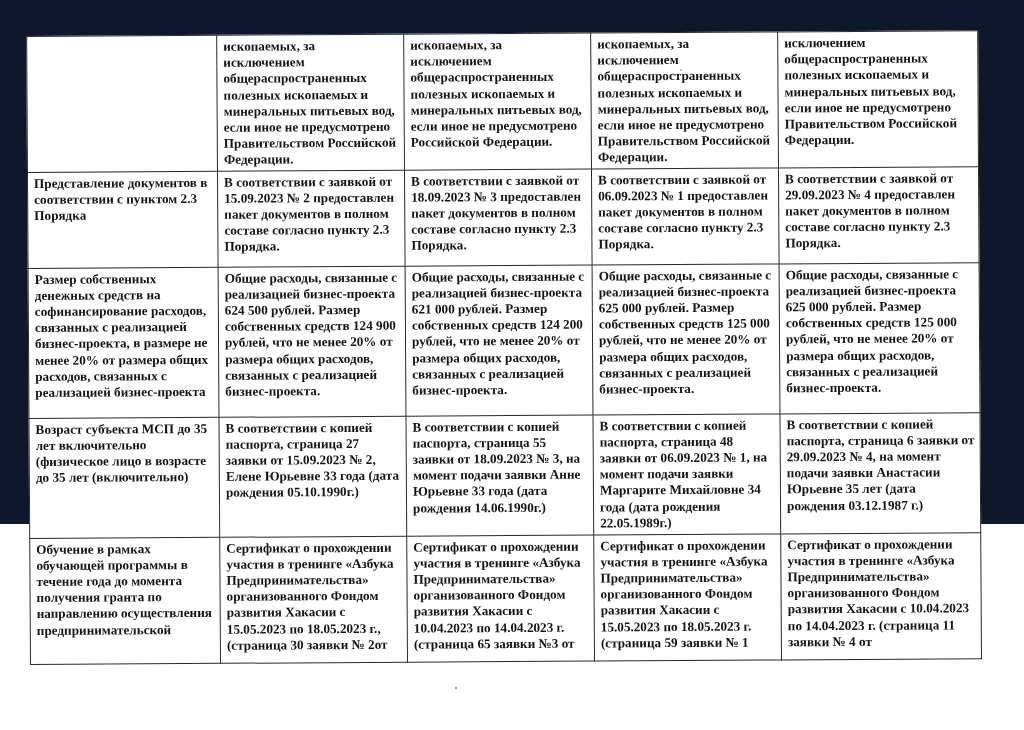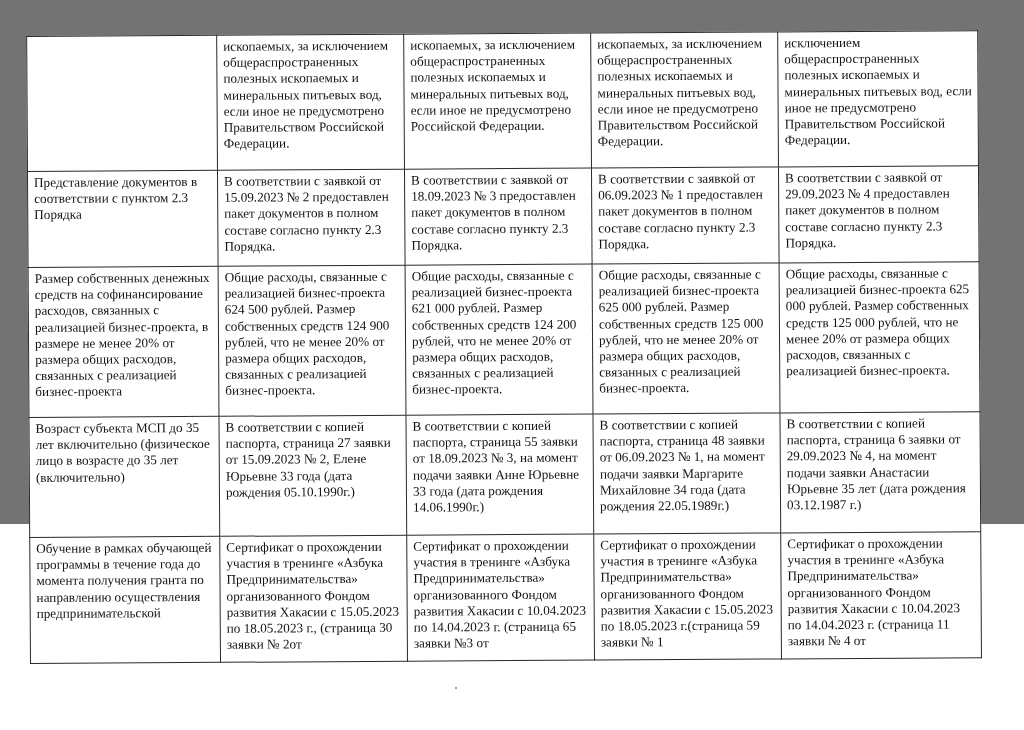--- a/index.html
+++ b/index.html
@@ -7,23 +7,24 @@
     padding: 0;
     width: 1024px;
     height: 730px;
     background: #ffffff;
     overflow: hidden;
   }
   .page {
     position: relative;
     width: 1024px;
     height: 524px;
-    background: #737373;
+    background: #0f172a;
     font-family: "Liberation Serif", "DejaVu Serif", serif;
     color: #161616;
+    font-weight: bold;
   }
   .scan-tilt {
     position: absolute;
     left: 30px;
     top: 36px;
     transform: rotate(-0.35deg);
     transform-origin: left bottom;
   }
   table.eval {
     border-collapse: collapse;

